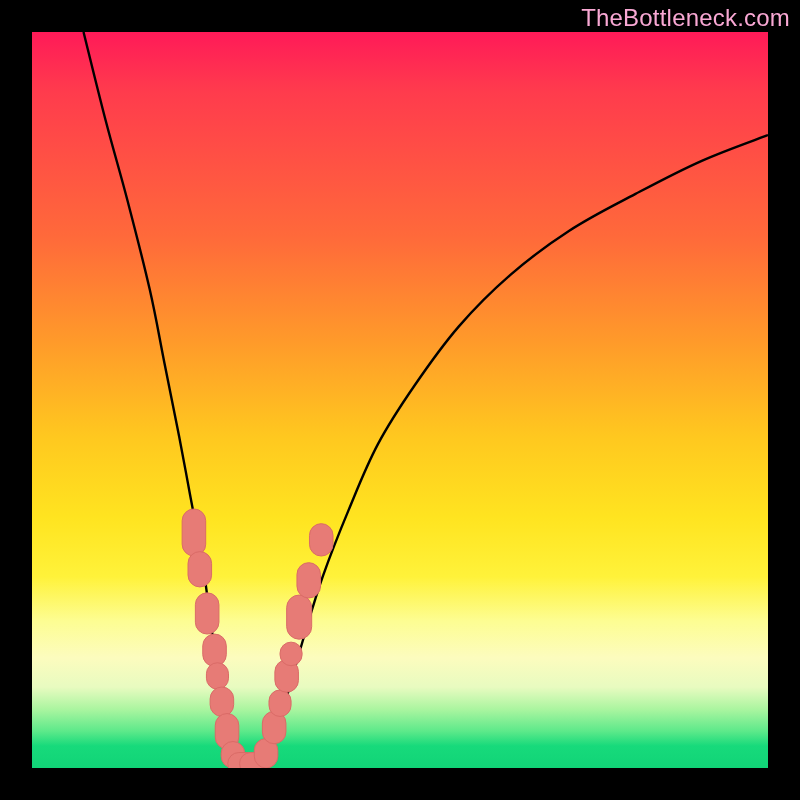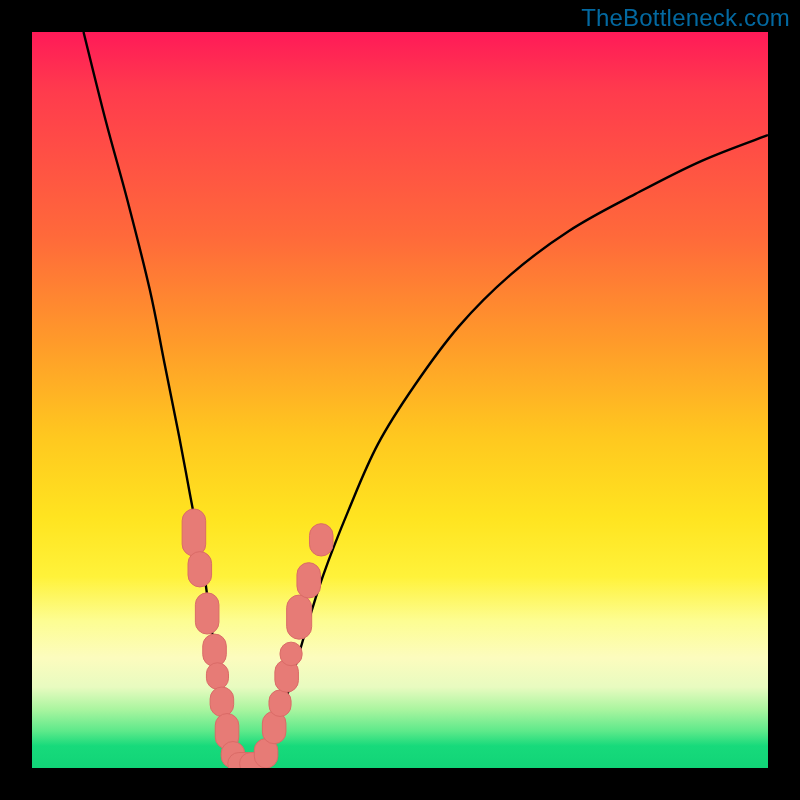--- a/index.html
+++ b/index.html
@@ -39,21 +39,21 @@
       #abf5a0 92%,
       #5de98a 95%,
       #17da7b 97%,
       #11d477 100%
     );
   }
   .watermark {
     position: absolute;
     top: 4px;
     right: 10px;
-    color: #0369a1;
+    color: #f9a8d4;
     font-size: 24px;
     font-weight: 400;
     letter-spacing: 0.2px;
     user-select: none;
   }
   svg.curves {
     position: absolute;
     left: 0;
     top: 0;
     width: 736px;

